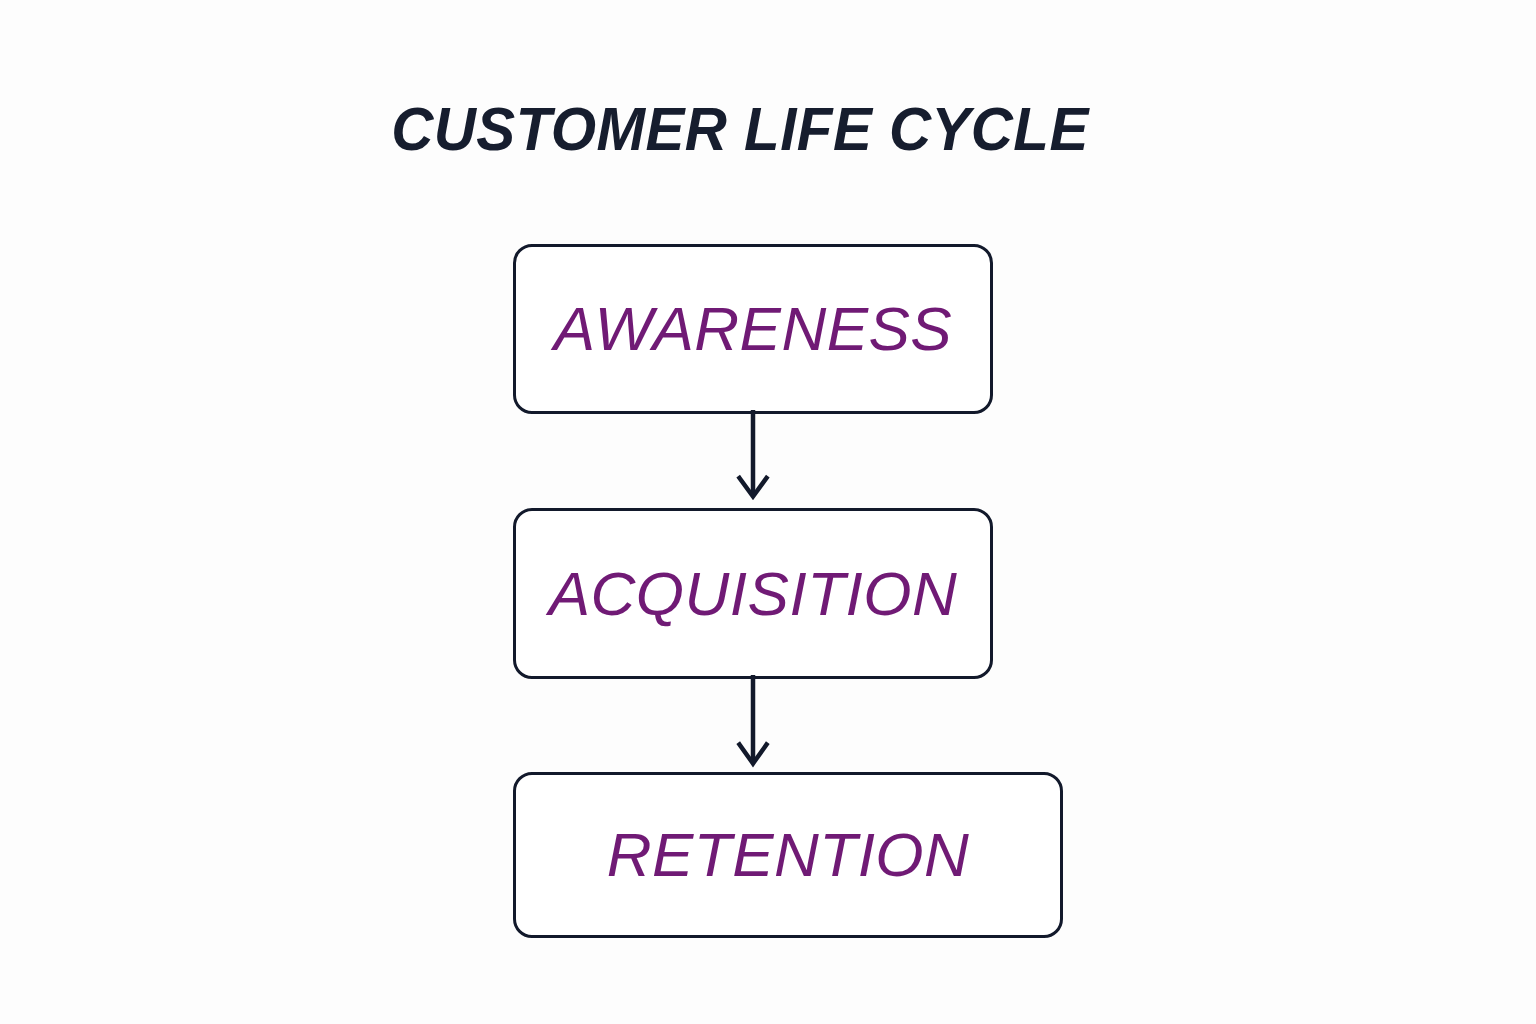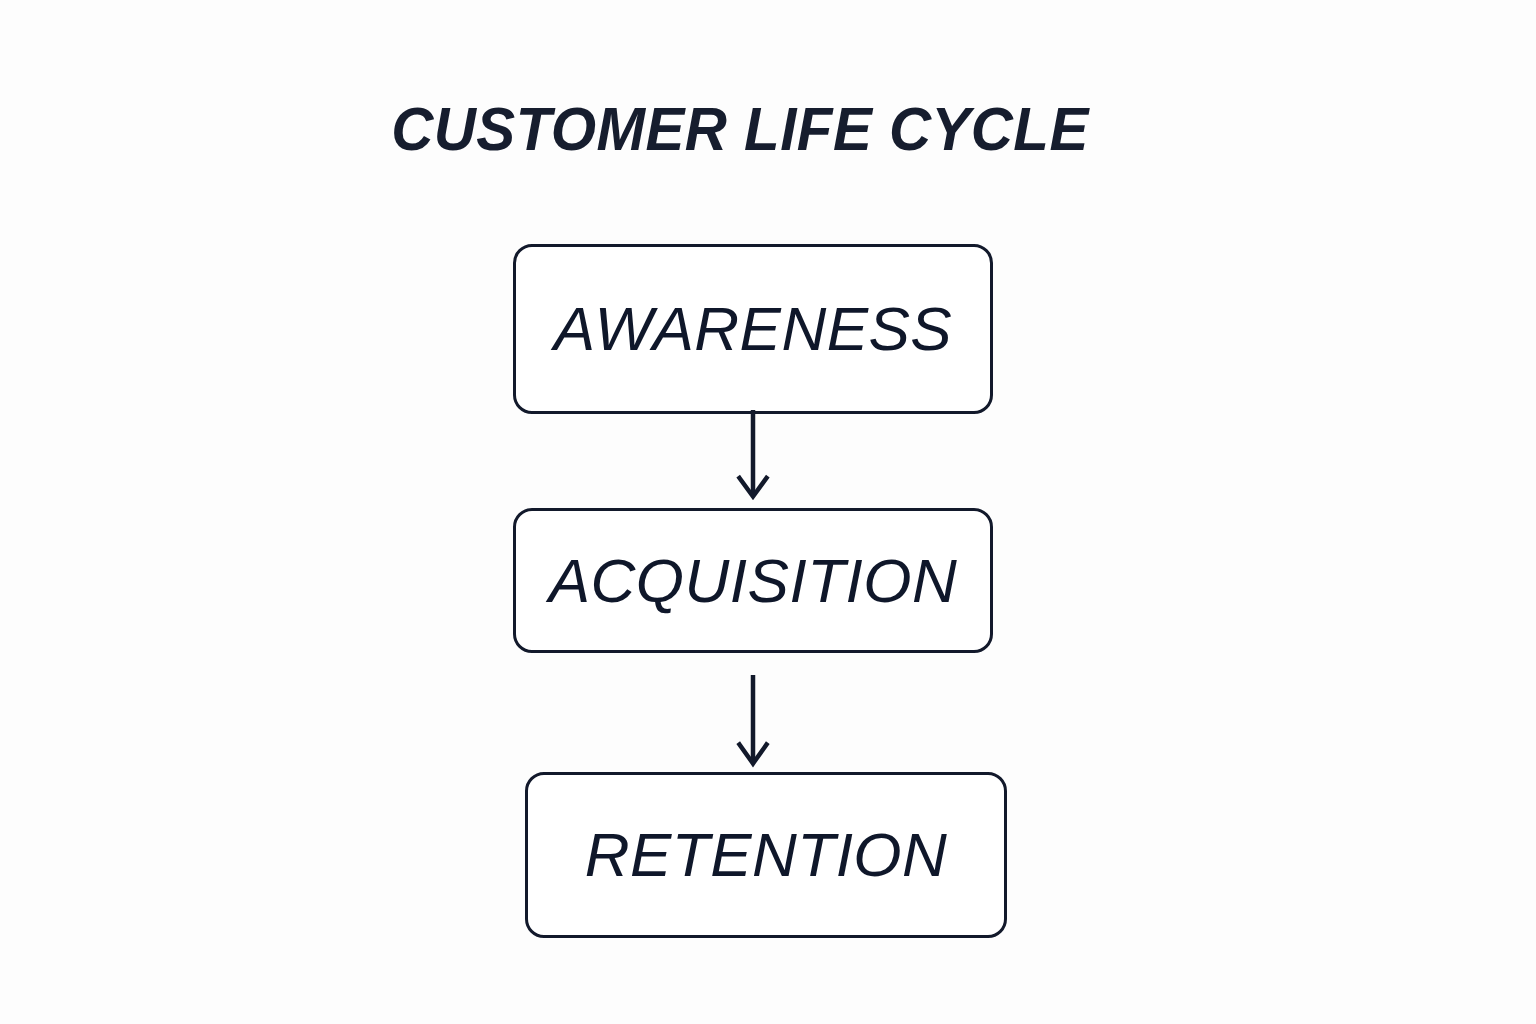--- a/index.html
+++ b/index.html
@@ -47,33 +47,33 @@
     box-sizing: border-box;
     background: #ffffff;
     border: 3.5px solid #12192b;
     border-radius: 19px;
     display: flex;
     align-items: center;
     justify-content: center;
   }
 
   .flow-box-label {
-    color: #0f172a;
+    color: #701a75;
     font-family: "Liberation Sans", sans-serif;
     font-weight: normal;
     font-size: 62px;
     line-height: 62px;
     letter-spacing: 0.5px;
     white-space: nowrap;
     user-select: none;
   }
 
   #box-awareness   { left: 513px; top: 244px; width: 480px; height: 170px; }
-  #box-acquisition { left: 513px; top: 508px; width: 480px; height: 145px; }
-  #box-retention   { left: 525px; top: 772px; width: 482px; height: 166px; }
+  #box-acquisition { left: 513px; top: 508px; width: 480px; height: 171px; }
+  #box-retention   { left: 513px; top: 772px; width: 550px; height: 166px; }
 
   
   .connector-arrow {
     position: absolute;
     left: 722px;
     width: 62px;
   }
   #arrow-awareness-acquisition { top: 410px; height: 90px; }
   #arrow-acquisition-retention { top: 675px; height: 92px; }
 

